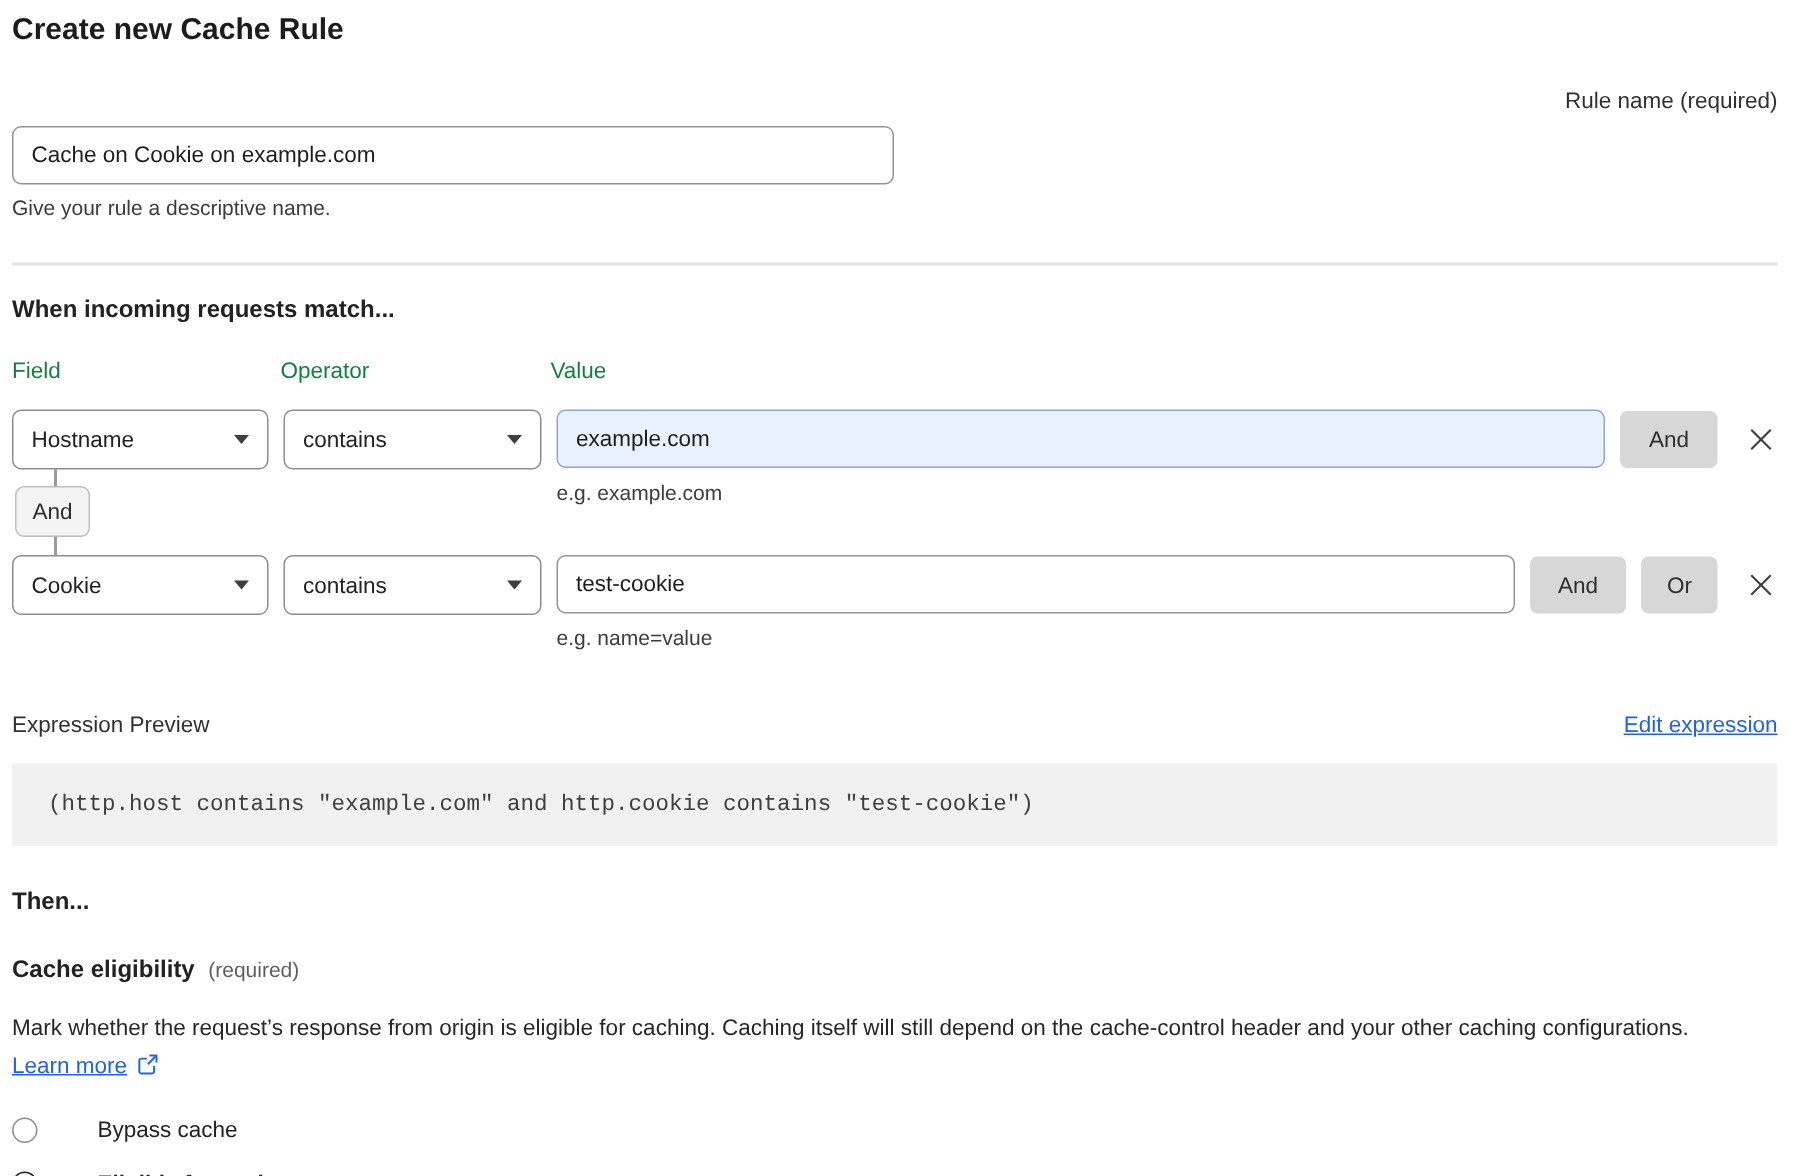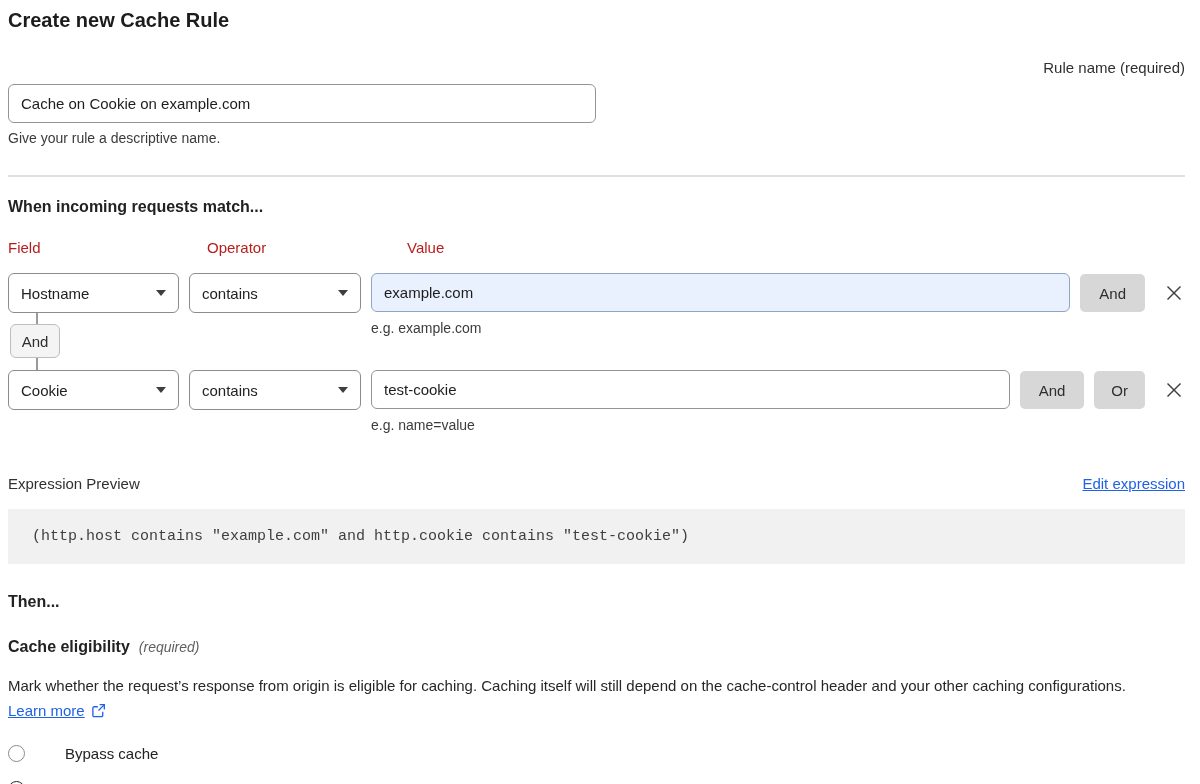--- a/index.html
+++ b/index.html
@@ -16,22 +16,22 @@
   .text-input {
     height: 39px; border: 1px solid #949494; border-radius: 6px;
     padding: 0 12px; font-size: 15px; color: #1d1d1d;
     font-family: "Liberation Sans", sans-serif; background: #fff; outline: none;
   }
   .rule-name-input { width: 588px; margin-top: 7px; display: block; }
   .help-text { font-size: 14px; color: #3b3b3b; margin-top: 7px; line-height: 17px; }
   .divider { border: none; border-top: 2px solid #e0e0e0; margin: 28px 0 0 0; }
   .section-heading { font-size: 16px; font-weight: 700; margin: 21px 0 0 0; color: #222; }
   .col-labels {
-    display: grid; grid-template-columns: 171px 172px 1fr; column-gap: 28px;
-    margin-top: 23px; font-size: 15px; color: #b91c1c;
+    display: grid; grid-template-columns: 171px 172px 1fr; column-gap: 8px;
+    margin-top: 23px; font-size: 15px; color: #15803d;
   }
   .cond-row { display: flex; align-items: flex-start; gap: 10px; margin-top: 17px; }
   .cond-row.second { margin-top: 0; }
   .select {
     width: 171px; height: 40px; border: 1px solid #8c8c8c; border-radius: 6px;
     display: flex; align-items: center; justify-content: space-between;
     padding: 0 12px; font-size: 15px; color: #222; background: #fff; cursor: pointer;
   }
   .select.operator { width: 172px; }
   .caret {
@@ -65,21 +65,21 @@
   .link { color: #2161e6; text-decoration: underline; font-size: 15px; cursor: pointer; }
   .code-block {
     margin-top: 17px; height: 55px; background: #f1f1f1;
     display: flex; align-items: center; padding: 0 24px;
     font-family: "Liberation Mono", "DejaVu Sans Mono", monospace;
     font-size: 15px; color: #3f3f3f; white-space: pre;
   }
   .then-heading { margin-top: 29px; }
   .elig-head { margin-top: 27px; display: flex; align-items: baseline; }
   .elig-title { font-size: 16px; font-weight: 700; color: #222; }
-  .required-note { font-size: 14px; color: #5f5f5f; margin-left: 9px; font-style: italic; }
+  .required-note { font-size: 14px; color: #5f5f5f; margin-left: 9px; }
   .description { margin: 17px 0 0 0; font-size: 15px; line-height: 25px; color: #272727; max-width: 1160px; }
   .ext-icon { margin-left: 6px; vertical-align: -2px; }
   .radio-option { display: flex; align-items: center; margin-top: 22px; cursor: pointer; gap: 20px; }
   .radio-option + .radio-option { margin-top: 19px; }
   .radio-circle {
     width: 17px; height: 17px; border-radius: 50%; border: 1.5px solid #8b8b8b;
     flex: none; position: relative; background: #fff;
   }
   .radio-circle.selected { border-color: #262626; }
   .radio-circle.selected::after {

